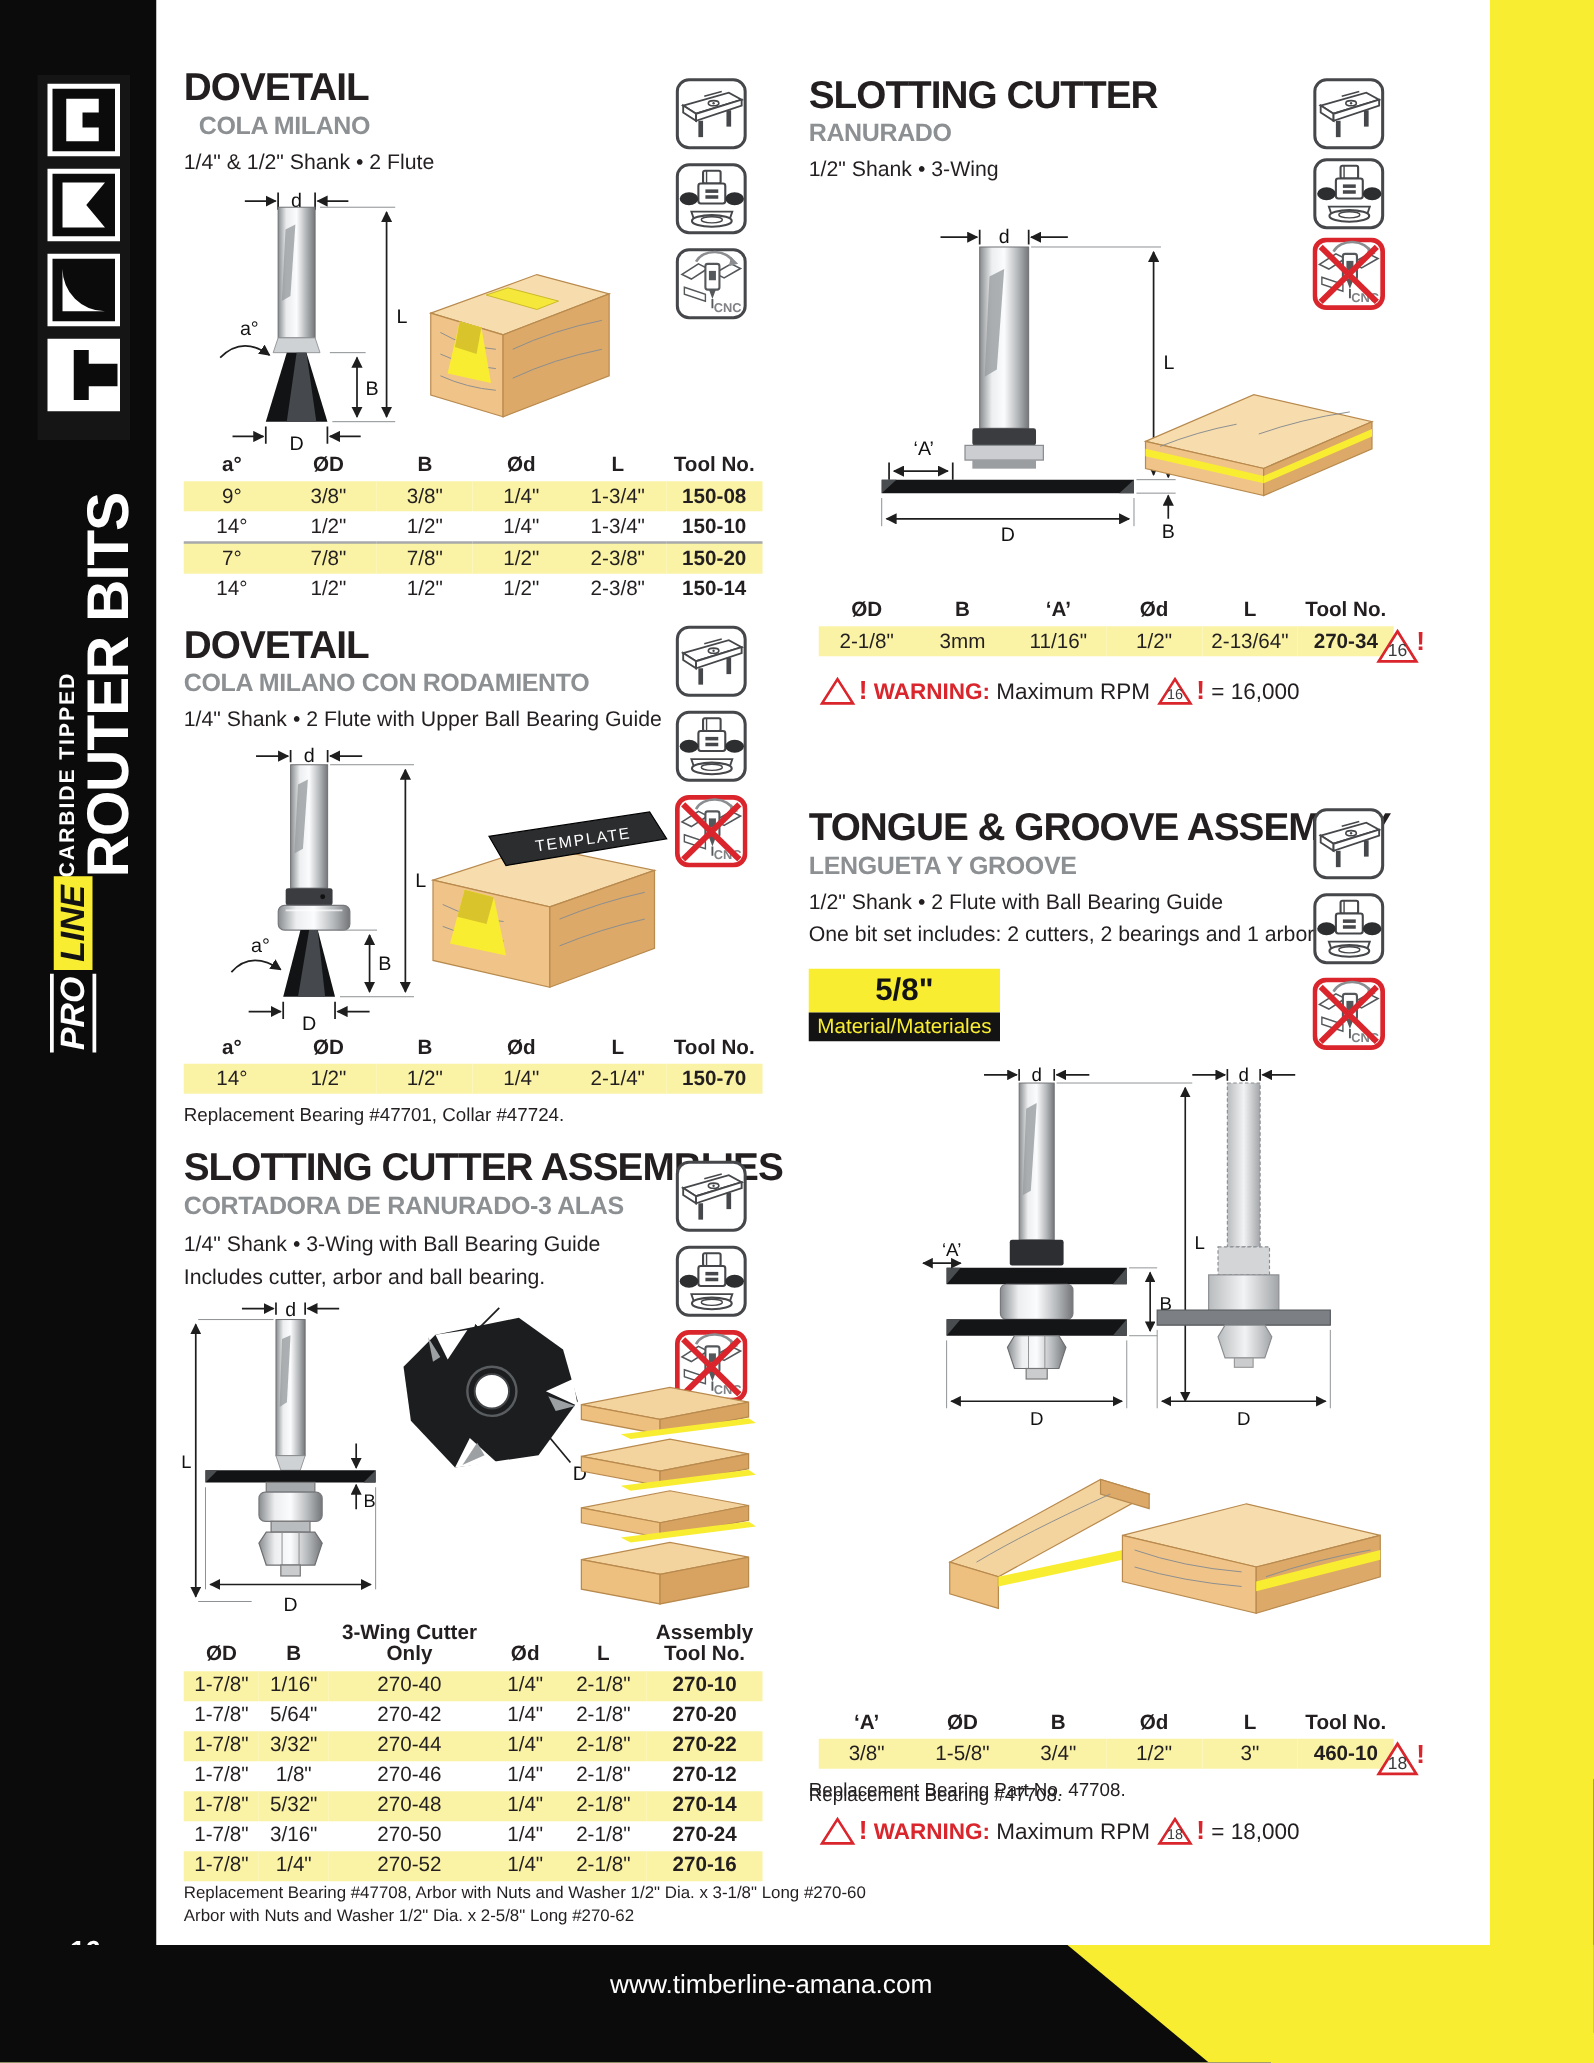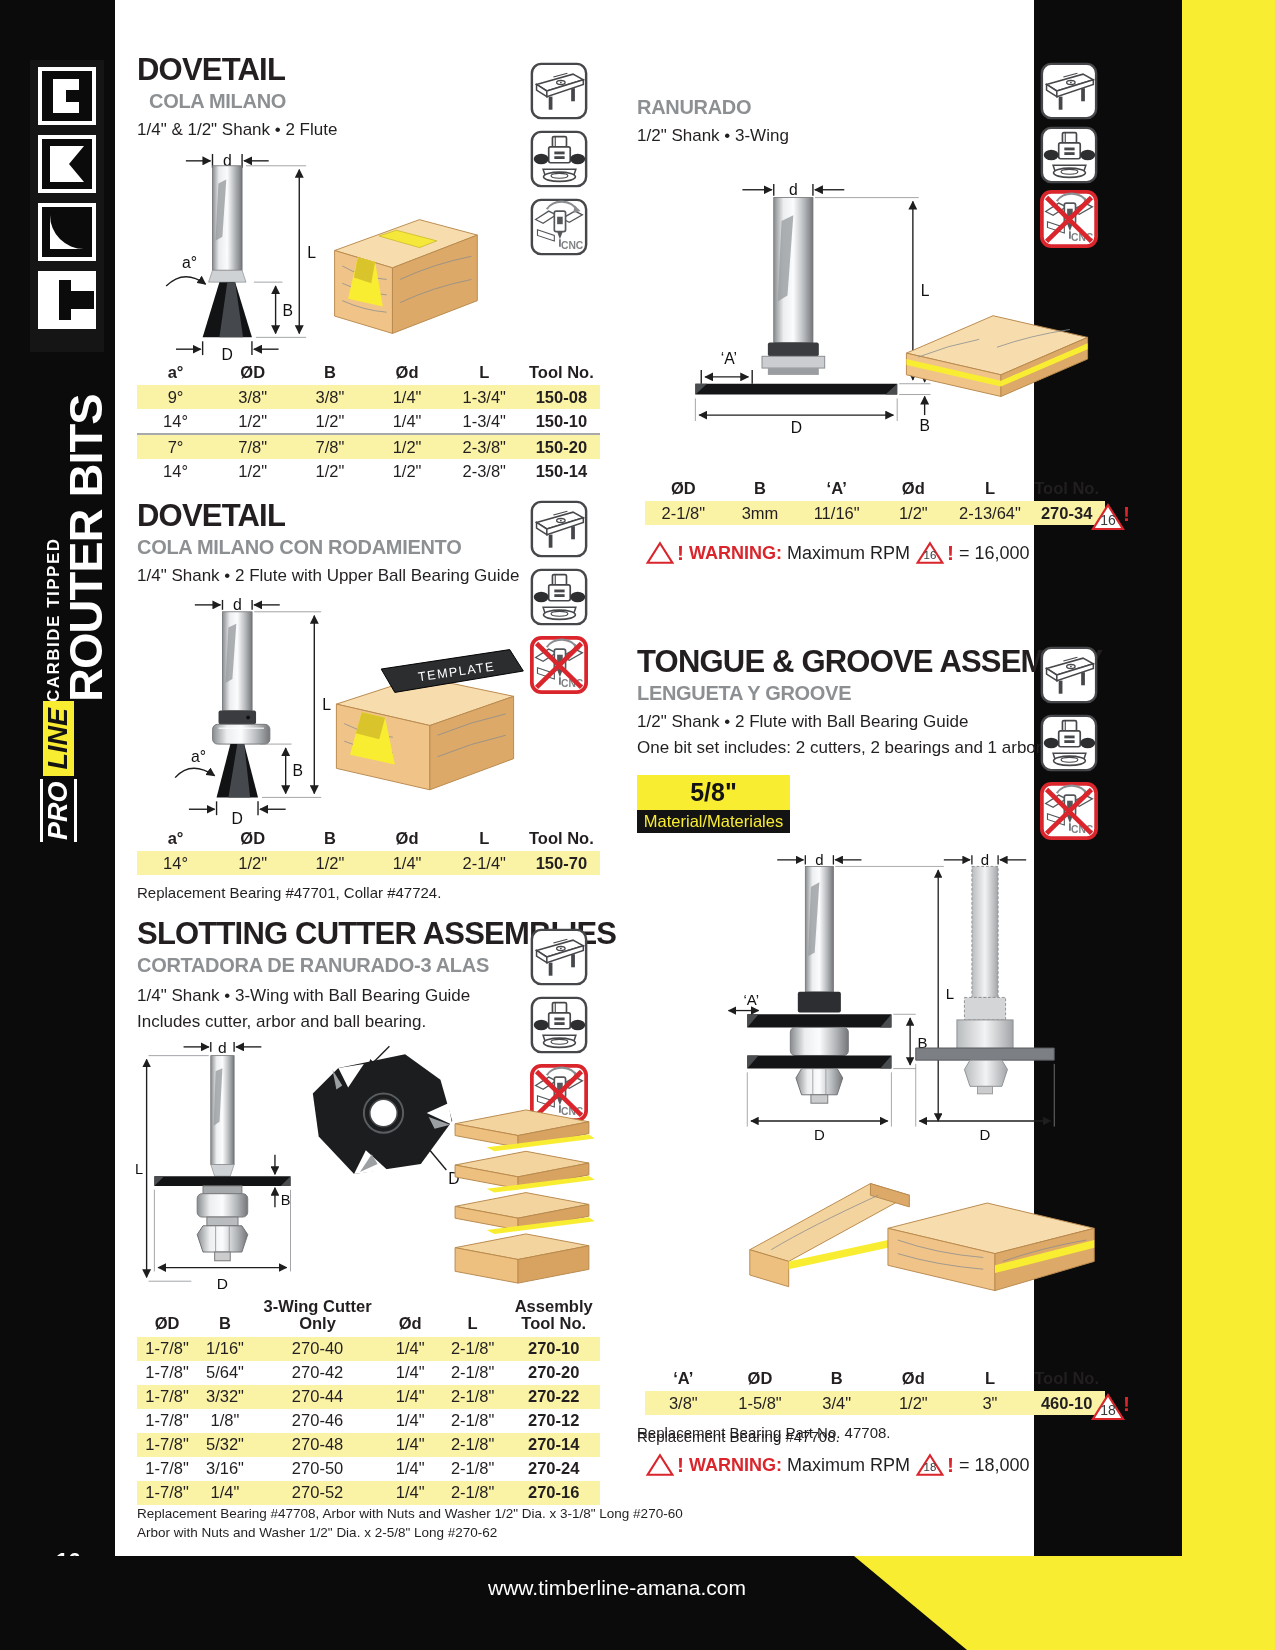--- a/index.html
+++ b/index.html
@@ -1,20 +1,20 @@
 <!DOCTYPE html>
 <html><head>
 <meta charset="utf-8">
 <style>
   html,body{margin:0;padding:0;}
   body{width:1275px;height:1650px;background:#0b0b0c;position:relative;overflow:hidden;
        font-family:"Liberation Sans",sans-serif;color:#231f20;}
   svg{font-family:"Liberation Sans",sans-serif;display:block;}
   .yellow-band{position:absolute;right:0;top:0;width:93px;height:1650px;background:#f9ed32;}
-  .content{position:absolute;left:115px;top:0;width:919px;height:1556px;background:#ffffff;text-decoration:underline;}
+  .content{position:absolute;left:125px;top:0;width:1067px;height:1556px;background:#ffffff;text-decoration:underline;}
   .abs{position:absolute;}
   
   .profile-panel{position:absolute;left:30px;top:60px;width:74px;height:292px;background:#151515;}
   .picon{width:60px;height:60px;margin:6px auto 8px;}
   .vbrand{position:absolute;left:44px;top:702px;width:312px;transform:rotate(-90deg);transform-origin:0 0;}
   .tagline{font-size:17px;font-weight:bold;color:#fff;letter-spacing:1.5px;}
   .vtitle{font-size:47px;font-weight:bold;color:#fff;letter-spacing:-1px;line-height:.95;}
   .proline{position:absolute;left:40px;top:842px;transform:rotate(-90deg);transform-origin:0 0;
            display:flex;align-items:center;font-style:italic;font-weight:bold;font-size:27px;white-space:nowrap;}
   .pro{color:#fff;border-top:3px solid #fff;border-bottom:3px solid #fff;padding:0 2px;}
@@ -587,20 +587,21 @@
           <td>270-52</td>
           <td>1/4"</td>
           <td>2-1/8"</td>
           <td>270-16</td>
         </tr>
       </tbody>
     </table>
   <div class="footnote small" style="left:22px;top:1506px;">Replacement Bearing #47708, Arbor with Nuts and Washer 1/2" Dia. x 3-1/8" Long #270-60</div>
   <div class="footnote small" style="left:22px;top:1525px;">Arbor with Nuts and Washer 1/2" Dia. x 2-5/8" Long #270-62</div>
 
+  <div class="sec-title" style="left:522px;top:58px;">SLOTTING CUTTER</div>
   <div class="sec-sub" style="left:522px;top:96px;text-align:right;">RANURADO</div>
   <div class="sec-spec" style="left:522px;top:126px;">1/2" Shank • 3-Wing</div>
 
   <span class="icon" style="left:925px;top:62px;">
       <svg viewBox="0 0 62 62" width="58" height="58">
         <rect x="2" y="2" width="58" height="58" rx="10" fill="#fff" stroke="#45474a" stroke-width="2.6"></rect>
         <polygon points="7,24 46,13 57,19 18,31" fill="#fff" stroke="#45474a" stroke-width="1.6"></polygon>
         <polygon points="7,24 18,31 18,37 7,30" fill="#fff" stroke="#45474a" stroke-width="1.6"></polygon>
         <polygon points="18,31 57,19 57,24 18,37" fill="#fff" stroke="#45474a" stroke-width="1.6"></polygon>
         <ellipse cx="33" cy="22" rx="4.5" ry="2.2" fill="none" stroke="#45474a" stroke-width="1.4"></ellipse>

